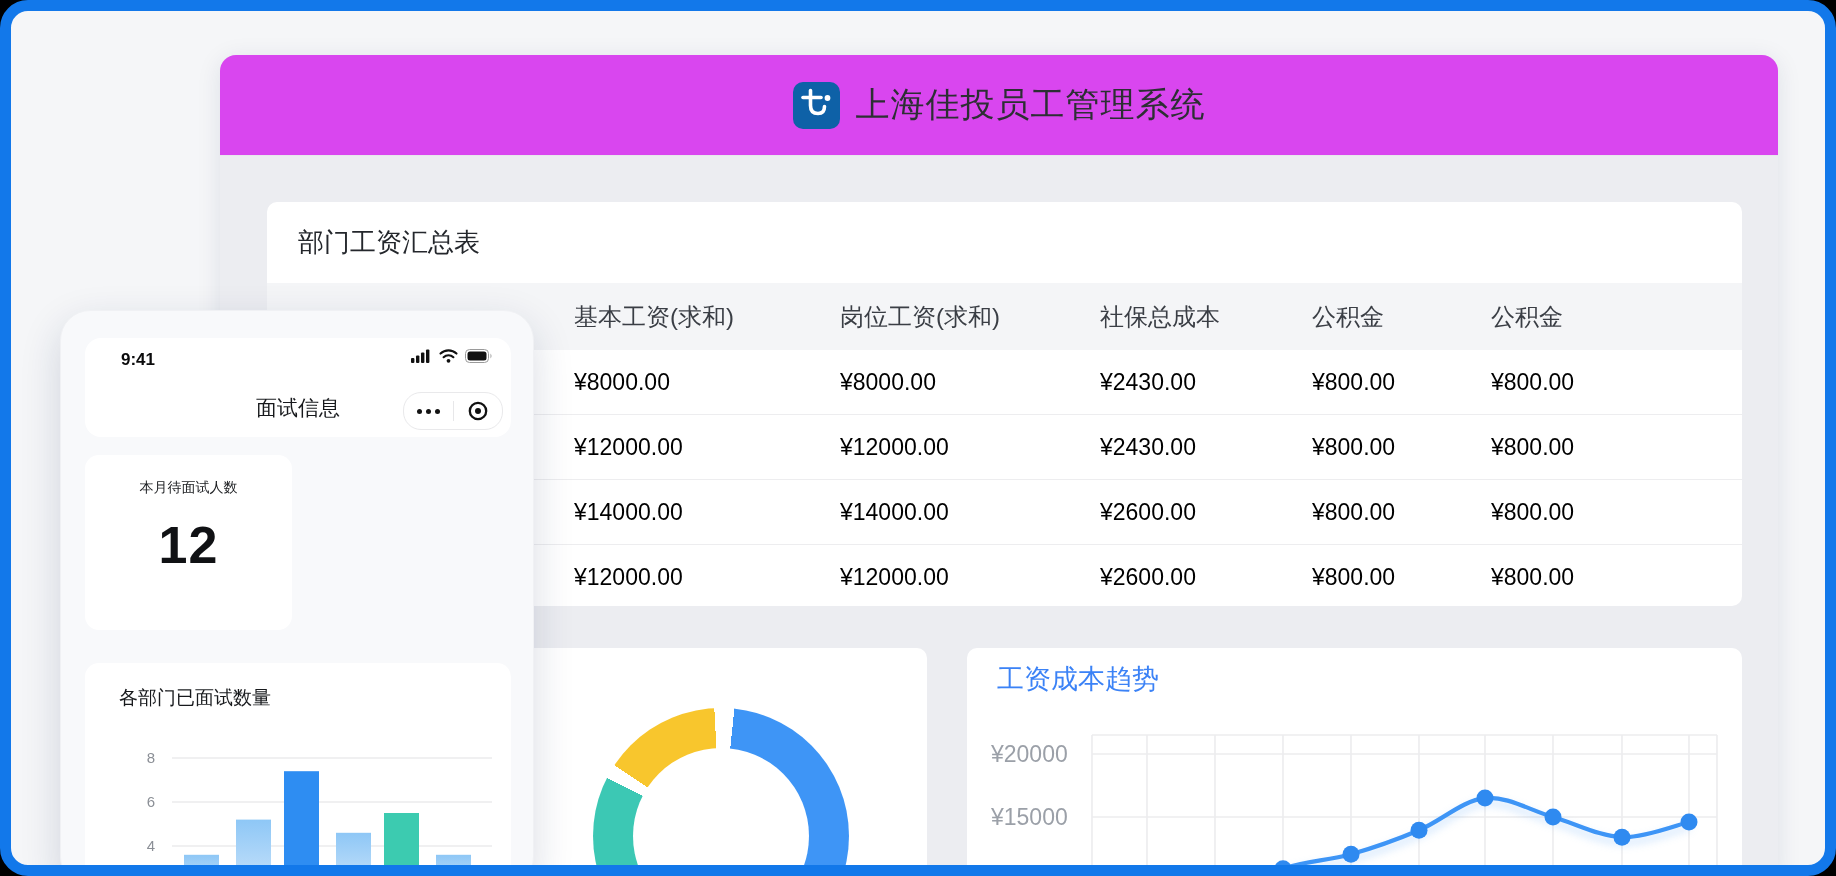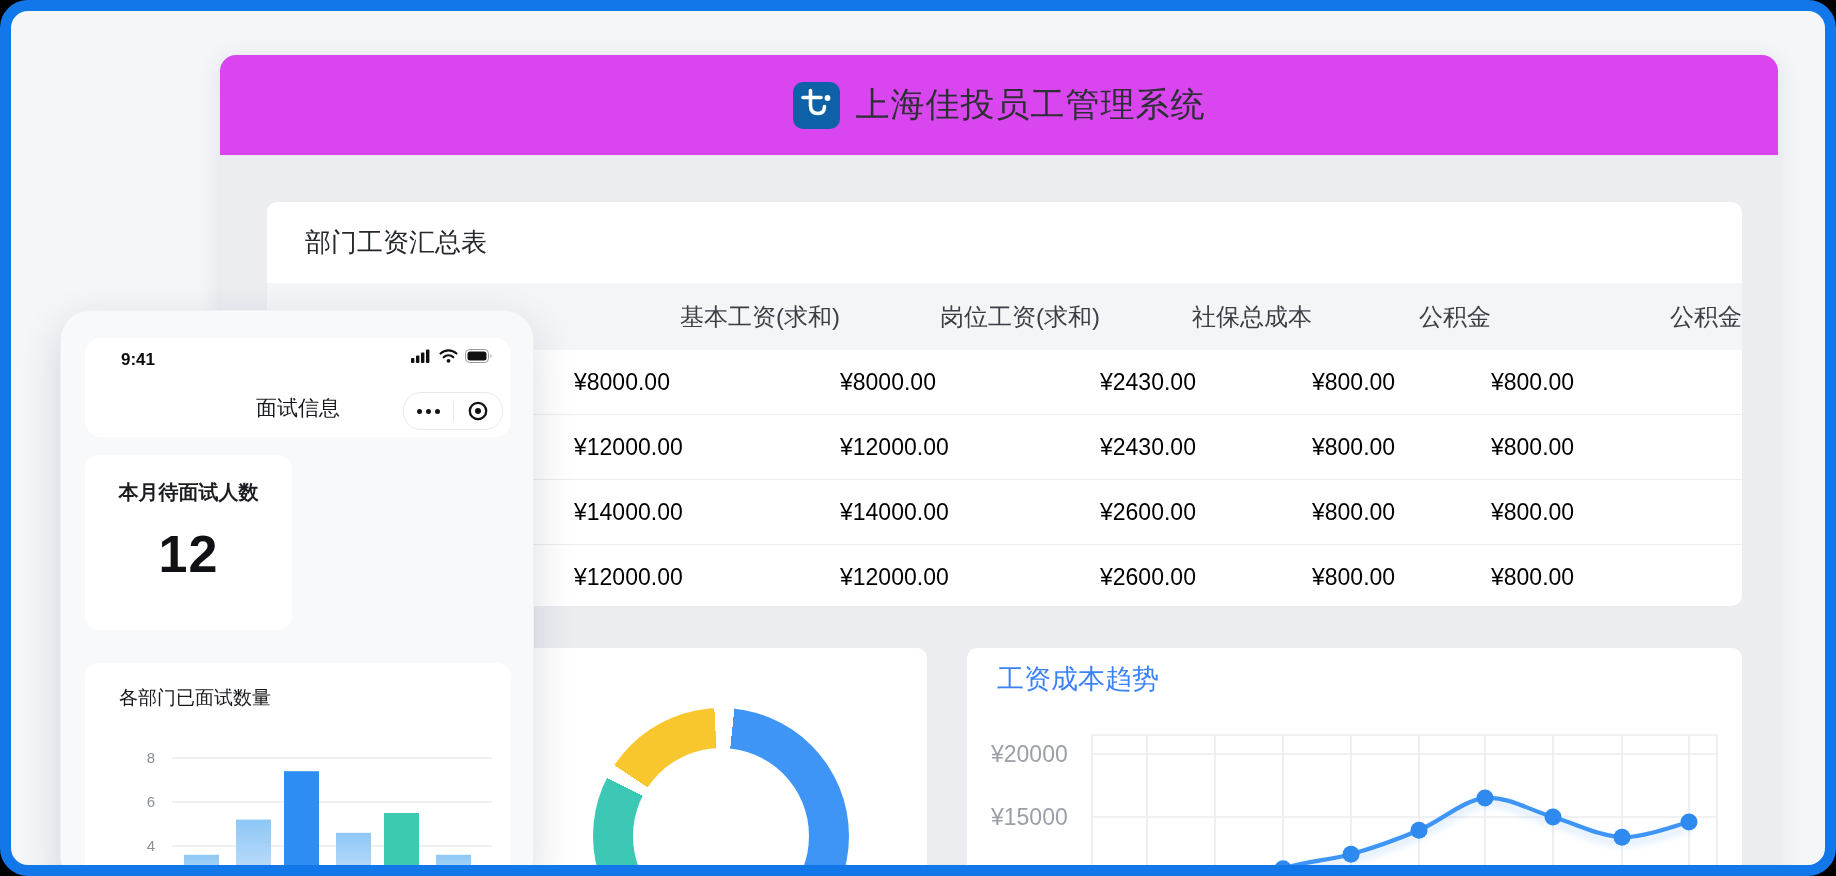--- a/index.html
+++ b/index.html
@@ -10,22 +10,22 @@
   
   .window{position:absolute;left:209px;top:44px;width:1558px;height:821px;
           background:#ecedf1;border-radius:16px 16px 0 0;
           box-shadow:0 4px 24px rgba(20,40,80,.10);overflow:hidden;}
   .win-header{position:absolute;left:0;top:0;width:100%;height:100px;background:#d946ef;
               border-bottom:1px solid #e6e8ec;display:flex;align-items:center;justify-content:center;gap:16px;}
   .logo{width:47px;height:47px;border-radius:10px;background:#0e61a7;display:flex;align-items:center;justify-content:center;}
   .win-title{font-size:34px;color:#2c2f33;font-weight:500;letter-spacing:1px;}
   
   .table-card{position:absolute;left:47px;top:147px;width:1475px;height:404px;background:#fff;border-radius:10px;}
-  .table-title{position:absolute;left:31px;top:0;height:81px;line-height:81px;font-size:26px;font-weight:500;color:#24272c;margin-left:7px;}
-  .thead{position:absolute;left:0;top:81px;width:100%;height:67px;background:#f4f5f7;display:flex;align-items:center;text-align:right;}
+  .table-title{position:absolute;left:31px;top:0;height:81px;line-height:81px;font-size:26px;font-weight:500;color:#24272c;}
+  .thead{position:absolute;left:0;top:81px;width:100%;height:67px;background:#f4f5f7;display:flex;align-items:center;}
   .trows{position:absolute;left:0;top:148px;width:100%;}
   .trow{display:flex;align-items:center;height:64px;border-bottom:1px solid #ededef;}
   .trow:last-child{border-bottom:none;}
   .tcell{flex:none;font-size:23px;color:#000000;white-space:nowrap;overflow:hidden;}
   .thead .tcell{font-size:24px;color:#3a3e45;}
   .c0{width:307px;} .c1{width:266px;} .c2{width:260px;} .c3{width:212px;} .c4{width:179px;} .c5{width:251px;}
   
   .donut-card{position:absolute;left:47px;top:593px;width:660px;height:300px;background:#fff;border-radius:10px;overflow:hidden;}
   .donut{position:absolute;left:326px;top:60px;width:256px;height:256px;border-radius:50%;}
   .donut-hole{position:absolute;left:366px;top:100px;width:176px;height:176px;border-radius:50%;background:#fff;}
@@ -41,21 +41,21 @@
   .p-status{position:absolute;right:18px;top:11px;display:flex;align-items:center;gap:7px;}
   .p-nav-title{position:absolute;left:0;top:56px;width:100%;text-align:center;font-size:21px;font-weight:500;color:#17191c;}
   .capsule{position:absolute;right:8px;top:54px;width:98px;height:36px;border:1px solid #e9e9eb;border-radius:18px;
            background:#fff;display:flex;align-items:center;}
   .cap-more{flex:1;display:flex;align-items:center;justify-content:center;gap:4px;height:100%;}
   .cap-dot{width:5px;height:5px;border-radius:50%;background:#141414;}
   .cap-div{width:1px;height:20px;background:#e7e7e9;}
   .cap-home{flex:1;display:flex;align-items:center;justify-content:center;height:100%;}
   .stat-card{position:absolute;top:144px;height:175px;background:#fff;border-radius:14px;text-align:center;}
   .stat-left{left:24px;width:207px;} .stat-right{left:247px;width:203px;}
-  .stat-label{margin-top:24px;font-size:20px;font-weight:700;color:#1b1d20;}
+  .stat-label{margin-top:24px;font-size:14px;font-weight:400;color:#1b1d20;}
   .stat-value{margin-top:18px;font-size:52px;font-weight:700;color:#101114;letter-spacing:1px;}
   .bar-card{position:absolute;left:24px;top:352px;width:426px;height:225px;background:#fff;border-radius:14px;overflow:hidden;}
   .bar-title{position:absolute;left:34px;top:22px;font-size:19px;font-weight:500;color:#17191c;}
   .bar-card svg{position:absolute;left:0;top:57px;}
   .bar-y-label{position:absolute;width:40px;text-align:right;font-size:15px;color:#8b8f96;height:20px;line-height:20px;}
 </style>
 </head>
 <body>
 
 <div class="frame">

